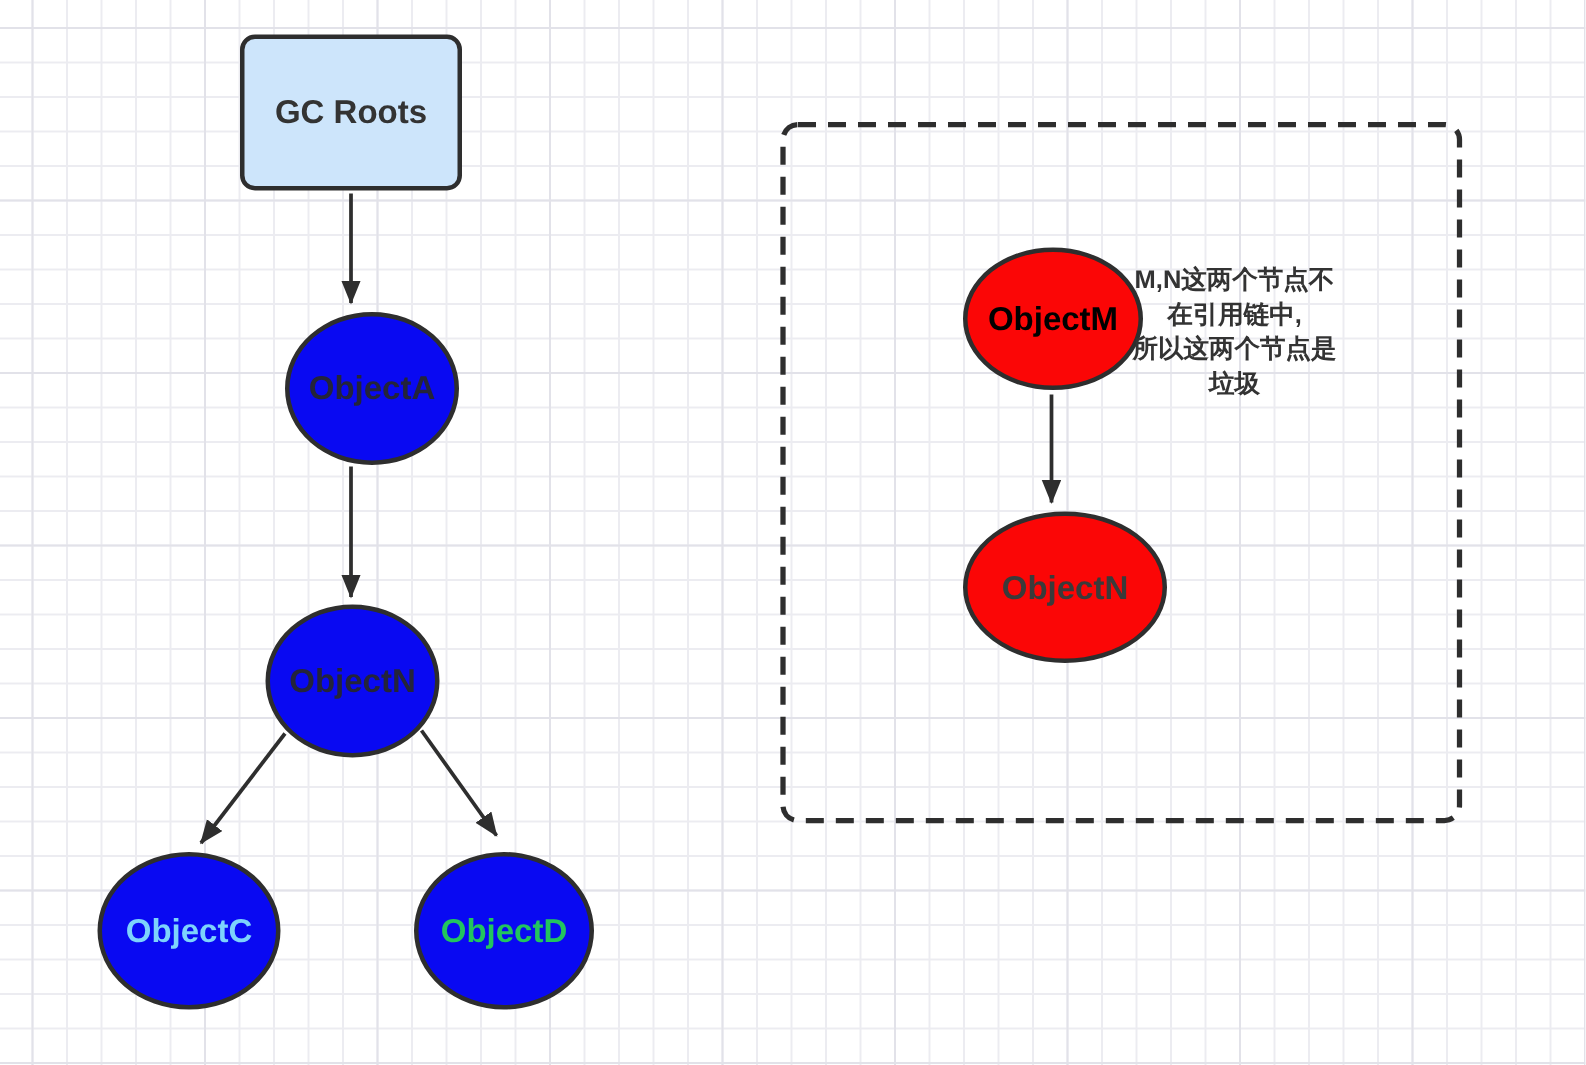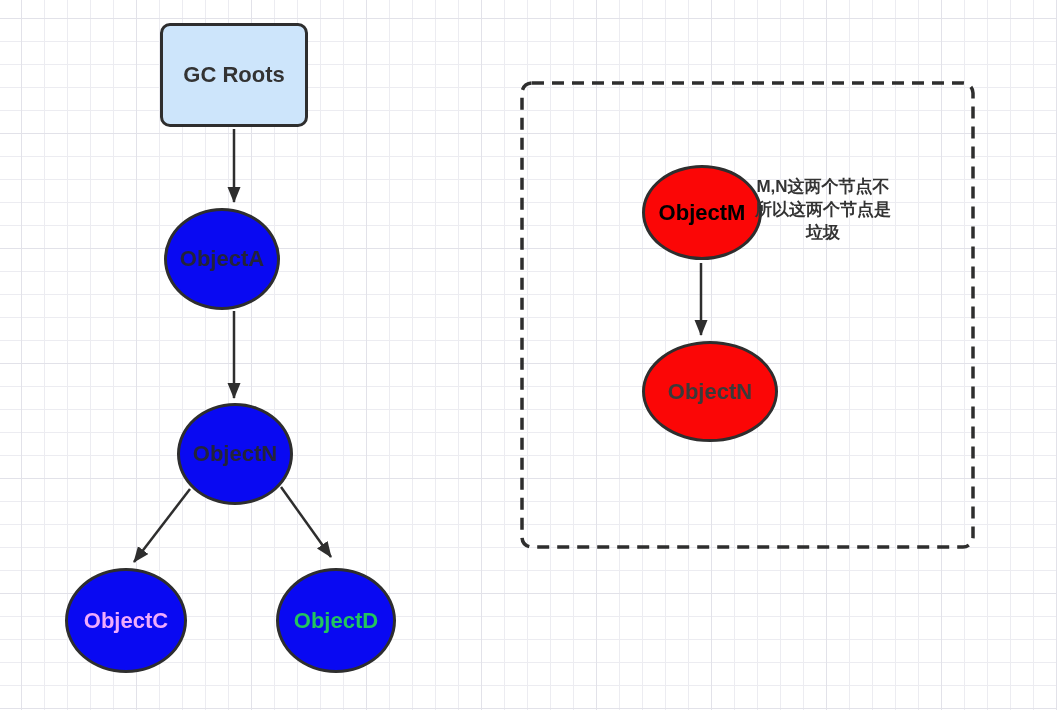--- a/index.html
+++ b/index.html
@@ -67,37 +67,38 @@
       <line x1="234" y1="129" x2="234" y2="202" stroke="#2e2e2e" stroke-width="2.5" marker-end="url(#arrow)"></line>
       <line x1="234" y1="311" x2="234" y2="398" stroke="#2e2e2e" stroke-width="2.5" marker-end="url(#arrow)"></line>
       <line x1="190" y1="489" x2="134" y2="562" stroke="#2e2e2e" stroke-width="2.5" marker-end="url(#arrow)"></line>
       <line x1="281" y1="487" x2="331" y2="557" stroke="#2e2e2e" stroke-width="2.5" marker-end="url(#arrow)"></line>
       <line x1="701" y1="263" x2="701" y2="335" stroke="#2e2e2e" stroke-width="2.5" marker-end="url(#arrow)"></line>
     </svg>
   <div class="nodes-layer">
       <div class="node rect" style="left: 160px; top: 23px; width: 148px; height: 104px; background: rgb(205, 229, 251); border: 3px solid rgb(46, 46, 46);">
         <span class="label" style="color: rgb(51, 51, 51);">GC Roots</span>
       </div>
-      <div class="node ellipse" style="left: 164px; top: 208px; width: 116px; height: 102px; background: rgb(9, 9, 242); border: 3px solid rgb(46, 46, 46);">
+      <div class="node ellipse" style="left: 190px; top: 208px; width: 116px; height: 102px; background: rgb(9, 9, 242); border: 3px solid rgb(46, 46, 46);">
         <span class="label" style="color: rgb(36, 36, 58);">ObjectA</span>
       </div>
       <div class="node ellipse" style="left: 177px; top: 403px; width: 116px; height: 102px; background: rgb(9, 9, 242); border: 3px solid rgb(46, 46, 46);">
         <span class="label" style="color: rgb(36, 36, 58);">ObjectN</span>
       </div>
       <div class="node ellipse" style="left: 65px; top: 568px; width: 122px; height: 105px; background: rgb(9, 9, 242); border: 3px solid rgb(46, 46, 46);">
-        <span class="label" style="color: #f0abfc;">ObjectC</span>
+        <span class="label" style="color: #7dd3fc;">ObjectC</span>
       </div>
       <div class="node ellipse" style="left: 276px; top: 568px; width: 120px; height: 105px; background: rgb(9, 9, 242); border: 3px solid rgb(46, 46, 46);">
         <span class="label" style="color: #22c55e;">ObjectD</span>
       </div>
       <div class="node ellipse" style="left: 642px; top: 165px; width: 120px; height: 95px; background: rgb(251, 6, 6); border: 3px solid rgb(46, 46, 46);">
         <span class="label" style="color: #000000;">ObjectM</span>
       </div>
       <div class="node ellipse" style="left: 642px; top: 341px; width: 136px; height: 101px; background: rgb(251, 6, 6); border: 3px solid rgb(46, 46, 46);">
         <span class="label" style="color: rgb(58, 58, 58);">ObjectN</span>
       </div>
     </div>
   <div class="note" style="left: 713px; top: 147px; width: 220px; color: rgb(51, 51, 51); margin-top: 28px;">
       <div>M,N这两个节点不</div>
+      <div>在引用链中,</div>
       <div>所以这两个节点是</div>
       <div>垃圾</div>
     </div>
 </div>
 
 </body></html>

